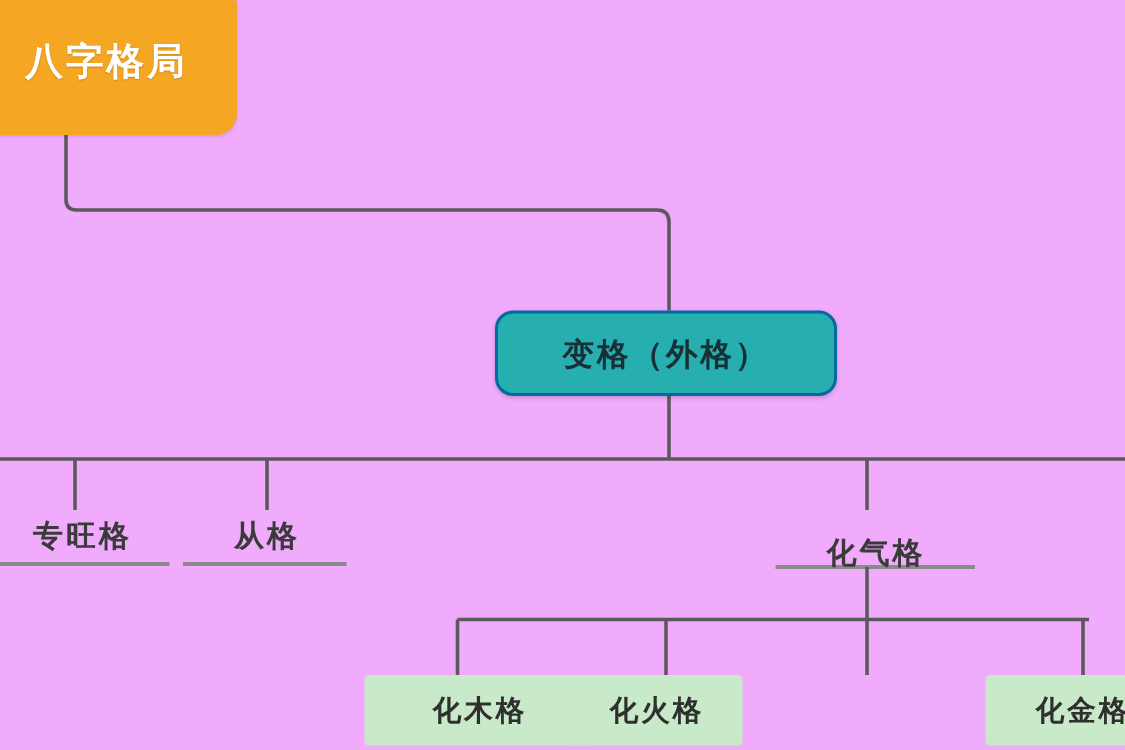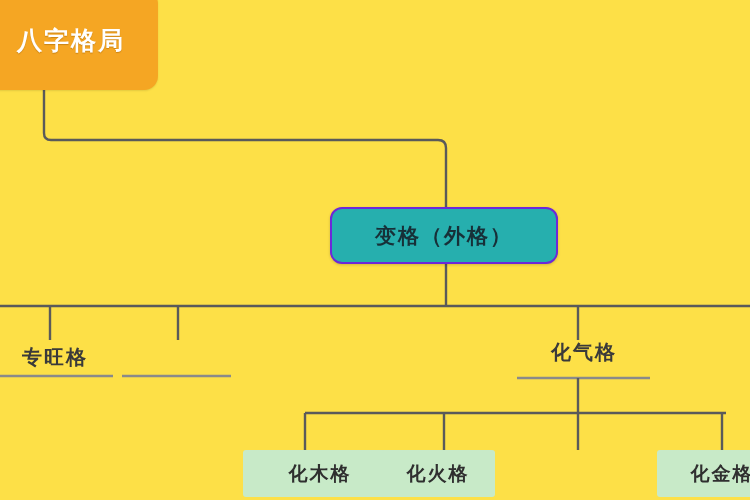--- a/index.html
+++ b/index.html
@@ -10,21 +10,21 @@
     width: 750px;
     height: 500px;
     background: #f2f2f2;
     font-family: "DejaVu Sans", "Liberation Sans", sans-serif;
     overflow: hidden;
   }
   #diagram-root {
     position: relative;
     width: 750px;
     height: 500px;
-    background: #fde047;
+    background: #f0abfc;
   }
   #connectors {
     position: absolute;
     left: 0;
     top: 0;
     width: 750px;
     height: 500px;
     pointer-events: none;
   }
 
@@ -53,21 +53,21 @@
     box-shadow: 0 1px 2px rgba(0,0,0,0.10);
     padding-left: 26px;
   }
 
   .node-branch {
     left: 330px;
     top: 207px;
     width: 228px;
     height: 57px;
     background: #26afae;
-    border: 2px solid #6d28d9;
+    border: 2px solid #0369a1;
     border-radius: 12px;
     color: #173038;
     font-size: 21px;
     font-weight: bold;
     box-shadow: 0 1px 3px rgba(0,0,0,0.18);
   }
 
   
   .node-plain {
     position: absolute;
@@ -77,21 +77,21 @@
     justify-content: center;
     color: #3a3a3a;
     font-size: 20px;
     font-weight: bold;
     letter-spacing: 2px;
     white-space: nowrap;
     background: transparent;
   }
   .plain-1 { left: -5px;  top: 340px; width: 120px; height: 34px; }
   .plain-2 { left: 124px; top: 340px; width: 108px; height: 34px; }
-  .plain-3 { left: 517px; top: 335px; width: 134px; height: 34px; }
+  .plain-3 { left: 517px; top: 351px; width: 134px; height: 34px; }
 
   .node-leaf {
     background: #c8eac8;
     border-radius: 3px;
     color: #2f2f2f;
     font-size: 19px;
     font-weight: bold;
     height: 47px;
     top: 450px;
   }
@@ -136,20 +136,21 @@
       <path d="M 722 413 L 722 450"></path>
     </g>
   </svg>
 
   <div class="node node-root">八字格局</div>
 
   <div class="node node-branch">变格（外格）</div>
 
   <div class="node-plain plain-1">专旺格</div>
 
+  <div class="node-plain plain-2">从格</div>
 
   <div class="node-plain plain-3">化气格</div>
 
   <div class="node node-leaf leaf-1">化木格</div>
 
   <div class="node node-leaf leaf-2">化火格</div>
 
 
   <div class="node node-leaf leaf-4">化金格</div>
 

